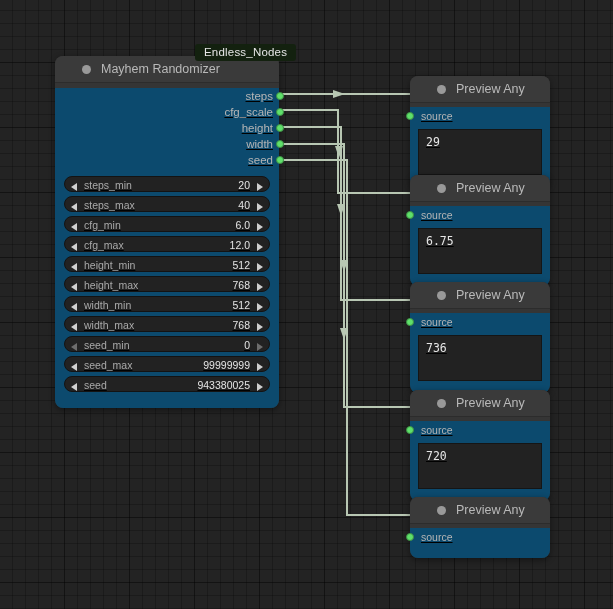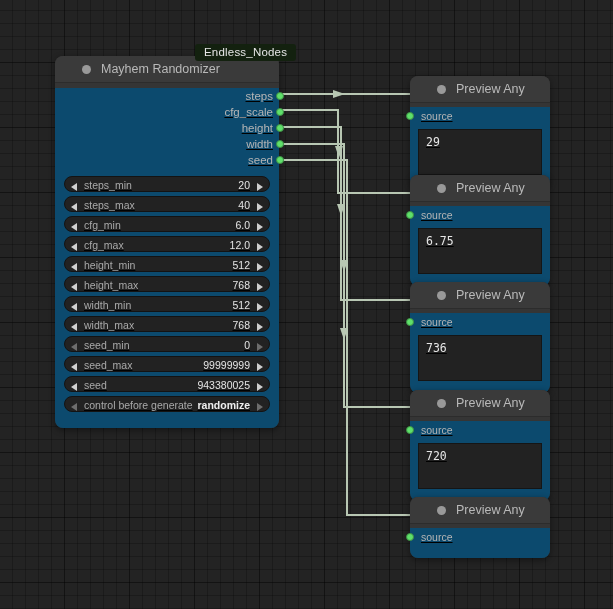--- a/index.html
+++ b/index.html
@@ -298,26 +298,20 @@
           <span class="w-name">seed_max</span>
           <span class="w-val">99999999</span>
           <span class="arrow-r"></span>
         </div>
         <div class="widget">
           <span class="arrow-l"></span>
           <span class="w-name">seed</span>
           <span class="w-val">943380025</span>
           <span class="arrow-r"></span>
         </div>
-        <div class="widget combo dim">
-          <span class="arrow-l"></span>
-          <span class="w-name">control before generate</span>
-          <span class="w-val">randomize</span>
-          <span class="arrow-r"></span>
-        </div>
       </div>
     </div>
   </div>
 
   <div class="node preview" style="left:410px; top:56px;">
     <div class="node-header">
       <span class="collapse-dot"></span>
       <span class="node-title">Preview Any</span>
     </div>
     <div class="node-body">

